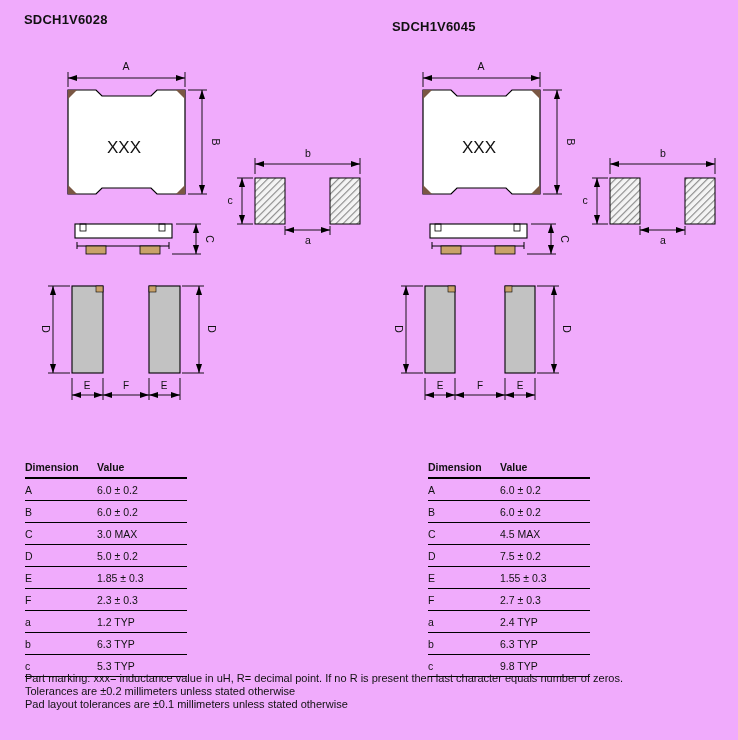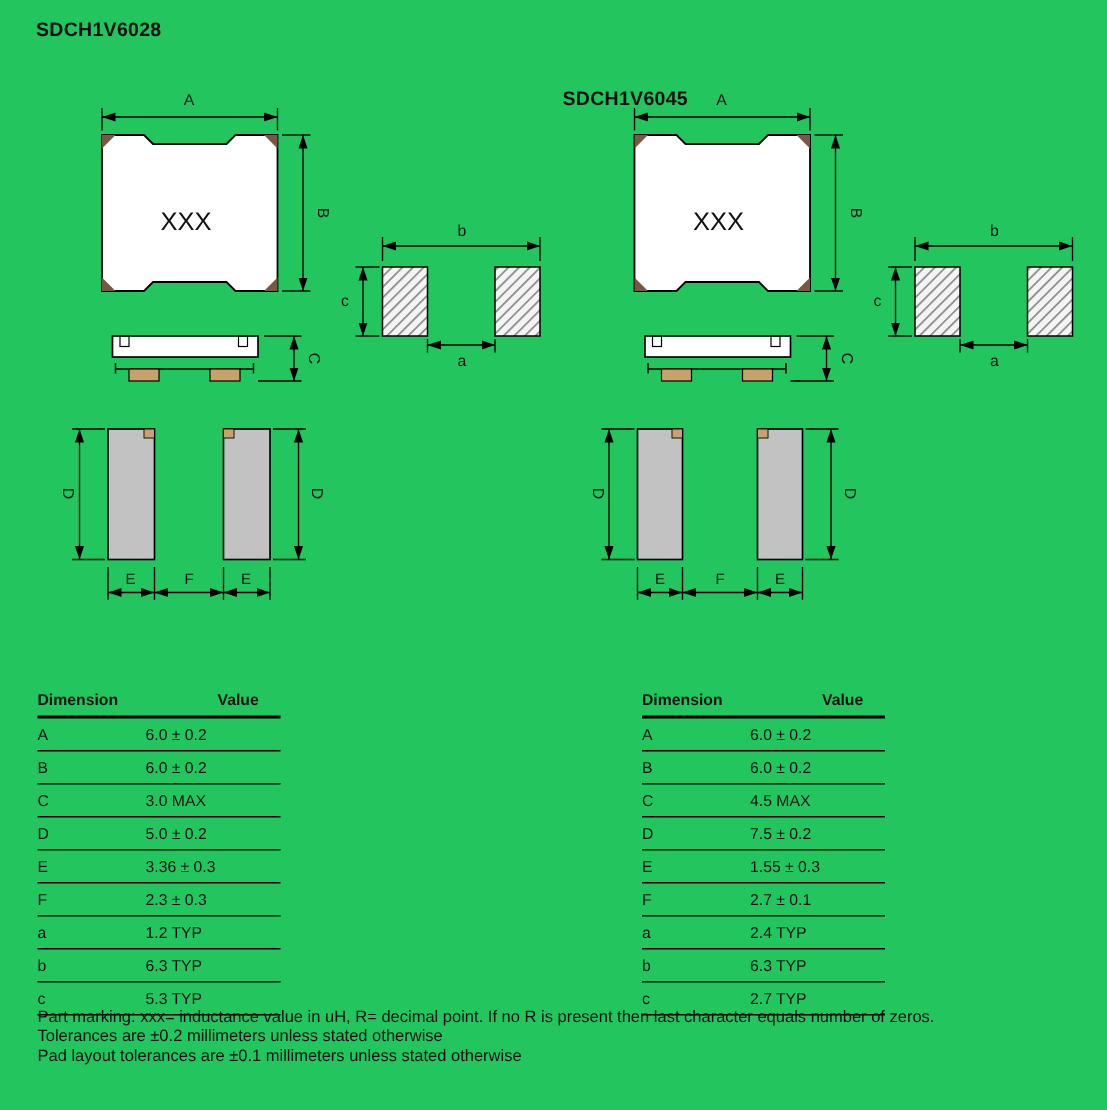--- a/index.html
+++ b/index.html
@@ -1,36 +1,36 @@
 <!DOCTYPE html>
 <html><head>
 <meta charset="utf-8">
 <style>
   * { margin:0; padding:0; box-sizing:border-box; }
   html,body { background:#fff; }
   body { font-family:"Liberation Sans","DejaVu Sans",sans-serif; color:#111; }
-  .page { position:relative; width:738px; height:740px; background:#22c55e; overflow:hidden; }
+  .page { position:relative; width:738px; height:740px; background:#f0abfc; overflow:hidden; }
   .pkg-title { position:absolute; font-size:13px; font-weight:bold; letter-spacing:0.2px; }
   svg.drawing { position:absolute; overflow:visible; }
   svg text { font-family:"Liberation Sans","DejaVu Sans",sans-serif; fill:#111; }
   .dim-table { position:absolute; width:162px; font-size:10.5px; }
-  .t-head { display:flex; font-weight:bold; padding:3px 0 4px 0; border-bottom:2px solid #000;gap:48px; }
+  .t-head { display:flex; font-weight:bold; padding:3px 0 4px 0; border-bottom:2px solid #000; }
   .t-row  { display:flex; padding:5px 0 4px 0; border-bottom:1px solid #000; }
   .t-c1 { width:72px; }
   .t-c2 { flex:1; }
   .notes { position:absolute; left:25px; top:672px; width:700px; font-size:11px; line-height:13.2px; }
   .notes div { white-space:nowrap; }
 </style>
 </head>
 <body>
 
 <div class="page">
 
   <div class="pkg-title" style="left:24px; top:12px;">SDCH1V6028</div>
-  <div class="pkg-title" style="left:375px; top:19px;margin-top:39px;">SDCH1V6045</div>
+  <div class="pkg-title" style="left:392px; top:19px;">SDCH1V6045</div>
 
   <svg class="drawing" style="left:20px; top:58px;" width="360" height="352" viewBox="0 0 360 352">
     <defs>
       <marker id="ar1" viewBox="0 0 10 10" refX="10" refY="5" markerWidth="9" markerHeight="9" orient="auto-start-reverse" markerUnits="userSpaceOnUse">
         <path d="M0,1.6 L10,5 L0,8.4 Z" fill="#000"></path>
       </marker>
       <pattern id="hp1" width="5" height="5" patternUnits="userSpaceOnUse" patternTransform="rotate(45)">
         <rect width="5" height="5" fill="#f4f4f4"></rect>
         <line x1="0.5" y1="0" x2="0.5" y2="5" stroke="#8a8a8a" stroke-width="1.3"></line>
       </pattern>
@@ -249,21 +249,21 @@
     <div class="t-row">
         <span class="t-c1">C</span>
         <span class="t-c2">3.0 MAX</span>
       </div>
     <div class="t-row">
         <span class="t-c1">D</span>
         <span class="t-c2">5.0 ± 0.2</span>
       </div>
     <div class="t-row">
         <span class="t-c1">E</span>
-        <span class="t-c2">3.36 ± 0.3</span>
+        <span class="t-c2">1.85 ± 0.3</span>
       </div>
     <div class="t-row">
         <span class="t-c1">F</span>
         <span class="t-c2">2.3 ± 0.3</span>
       </div>
     <div class="t-row">
         <span class="t-c1">a</span>
         <span class="t-c2">1.2 TYP</span>
       </div>
     <div class="t-row">
@@ -296,33 +296,33 @@
     <div class="t-row">
         <span class="t-c1">D</span>
         <span class="t-c2">7.5 ± 0.2</span>
       </div>
     <div class="t-row">
         <span class="t-c1">E</span>
         <span class="t-c2">1.55 ± 0.3</span>
       </div>
     <div class="t-row">
         <span class="t-c1">F</span>
-        <span class="t-c2">2.7 ± 0.1</span>
+        <span class="t-c2">2.7 ± 0.3</span>
       </div>
     <div class="t-row">
         <span class="t-c1">a</span>
         <span class="t-c2">2.4 TYP</span>
       </div>
     <div class="t-row">
         <span class="t-c1">b</span>
         <span class="t-c2">6.3 TYP</span>
       </div>
     <div class="t-row">
         <span class="t-c1">c</span>
-        <span class="t-c2">2.7 TYP</span>
+        <span class="t-c2">9.8 TYP</span>
       </div>
   </div>
 
   <div class="notes">
     <div>Part marking: xxx= inductance value in uH, R= decimal point. If no R is present then last character equals number of zeros.</div>
     <div>Tolerances are ±0.2 millimeters unless stated otherwise</div>
     <div>Pad layout tolerances are ±0.1 millimeters unless stated otherwise</div>
   </div>
 
 </div>

